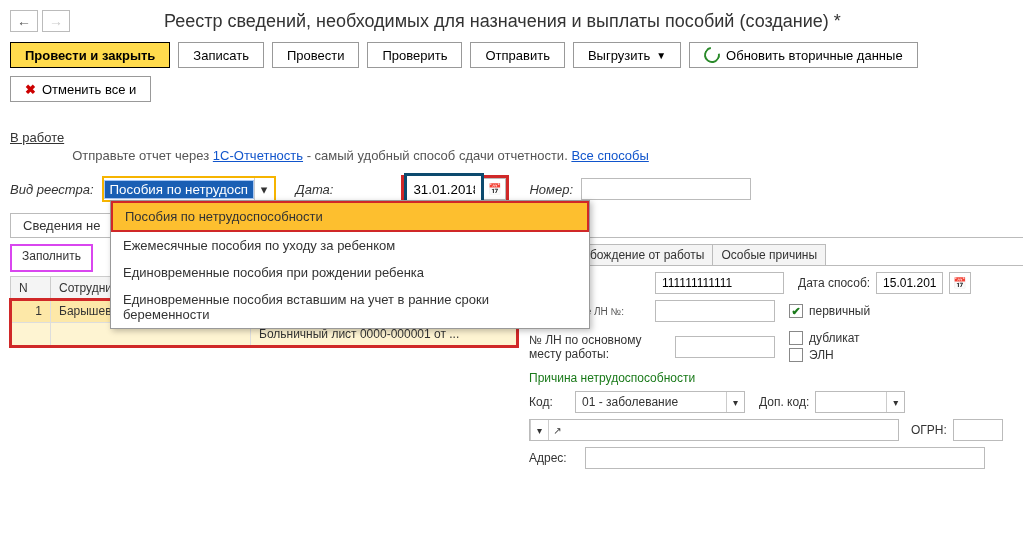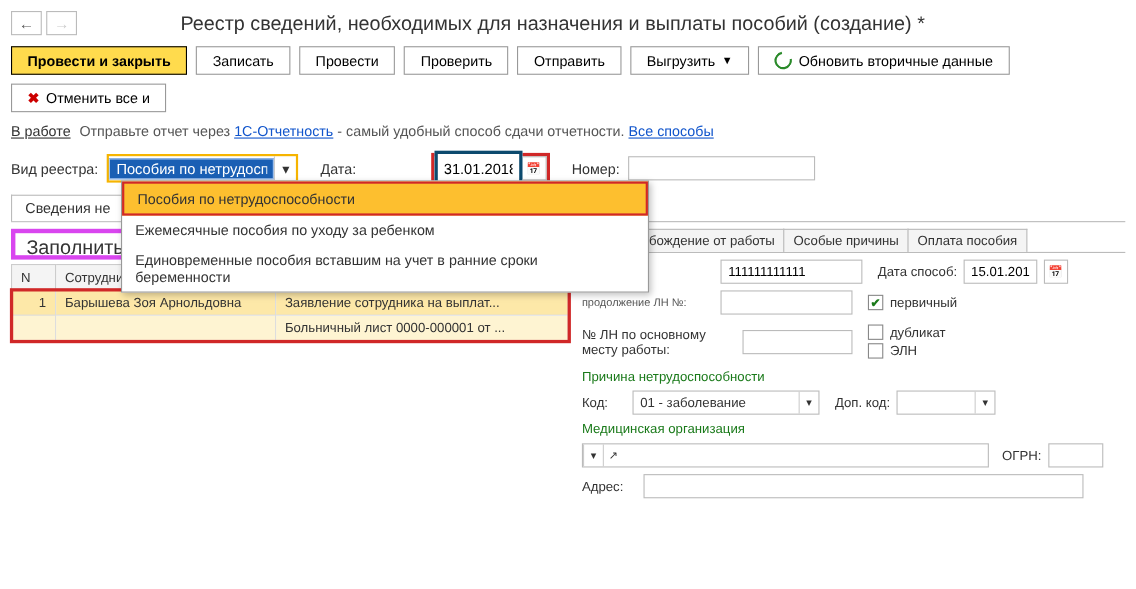--- a/index.html
+++ b/index.html
@@ -51,23 +51,23 @@
     border: 2px solid #2a8a2a; border-radius: 8px;
     border-top-color: transparent;
     transform: rotate(35deg);
   }
   .btn-red-icon::before {
     content: "✖"; color:#c00; font-weight:bold;
   }
   .status-row { display:flex; align-items:center; gap: 8px; margin-bottom: 12px; font-size: 13px;}
   .link { color: #1155cc; text-decoration: underline; cursor:pointer;}
   .status-label { text-decoration: underline; }
-  .sub-note { color:#555; }
+  .sub-note { color:#555;margin-top:36px; }
   .form-row { display:flex; align-items:center; gap:8px; margin-bottom: 10px; position: relative;}
-  .label { font-size: 13px; }
+  .label { font-size: 13px; font-style: italic; }
   .combo-wrap {
     border: 2px solid #f6b400;
     display:flex;
     align-items:center;
     height: 26px;
     background:#fff;
   }
   .combo-input {
     background: #1a5fb4;
     color:#fff;
@@ -123,26 +123,26 @@
     padding: 4px 12px;
     margin-right:-1px;
     background:#fff;
     cursor:pointer;
     font-size:13px;
   }
   .content-area { display:flex; gap: 12px; margin-top: 6px;}
   .left-col { flex: 0 0 507px; }
   .right-col { flex: 1; }
   .fill-btn {
-    border:4px solid #d946ef;
+    border:2px solid #d946ef;
     background:#fff;
     padding: 3px 10px;
     height:28px;
     cursor:pointer;
-    font-size:18px;
+    font-size:12px;
     display:inline-block;
     margin-bottom: 4px;
   }
   .data-table {
     border:1px solid #bbb;
     width: 100%;
     border-collapse: collapse;
     position:relative;
   }
   .data-table th {
@@ -237,20 +237,21 @@
   <div class="date-wrap" style="margin-left:60px">
     <input class="date-input" value="31.01.2018" style="">
     <span class="cal-icon">📅</span>
   </div>
   <span class="label" style="margin-left:12px">Номер:</span>
   <input class="num-input" style="">
 
   <div class="dropdown">
     <div class="dd-item selected">Пособия по нетрудоспособности</div>
     <div class="dd-item">Ежемесячные пособия по уходу за ребенком</div>
+    <div class="dd-item">Единовременные пособия при рождении ребенка</div>
     <div class="dd-item">Единовременные пособия вставшим на учет в ранние сроки беременности</div>
   </div>
 </div>
 
 <div class="tabs-outer">
   <div class="tab-row">
     <div class="tab">Сведения не</div>
   </div>
 
   <div class="content-area">
@@ -277,21 +278,20 @@
           </tr>
         </tbody>
       </table>
     </div>
 
     <div class="right-col">
       <div class="tabs-inner">
         <div class="tab-inner active">е</div>
         <div class="tab-inner">Освобождение от работы</div>
         <div class="tab-inner">Особые причины</div>
-        <div class="tab-inner">Оплата пособия</div>
       </div>
 
       <div class="field-row">
         <span class="flabel">№ ЛН:</span>
         <input class="input-small" style="width: 129px;" value="111111111111">
         <span style="margin-left:8px">Дата способ:</span>
         <input class="input-small" style="width: 67px;" value="15.01.2018">
         <span class="cal-icon" style="border-left:1px solid #bbb">📅</span>
       </div>
 
@@ -328,21 +328,20 @@
           <span style="padding:0 6px;flex:1">01 - заболевание</span>
           <span class="arrow">▾</span>
         </div>
         <span style="margin-left:8px">Доп. код:</span>
         <div class="sel-combo" style="width:90px">
           <span style="flex:1"></span>
             <span class="arrow">▾</span>
         </div>
       </div>
 
-      <div class="section-title">Медицинская организация</div>
       <div class="field-row">
         <div class="sel-combo" style="width:370px">
           <span class="arrow">▾</span>
           <span class="arrow">↗</span>
         </div>
         <span style="margin-left:6px">ОГРН:</span>
         <input class="input-small" style="width: 50px;">
       </div>
 
       <div class="field-row">

